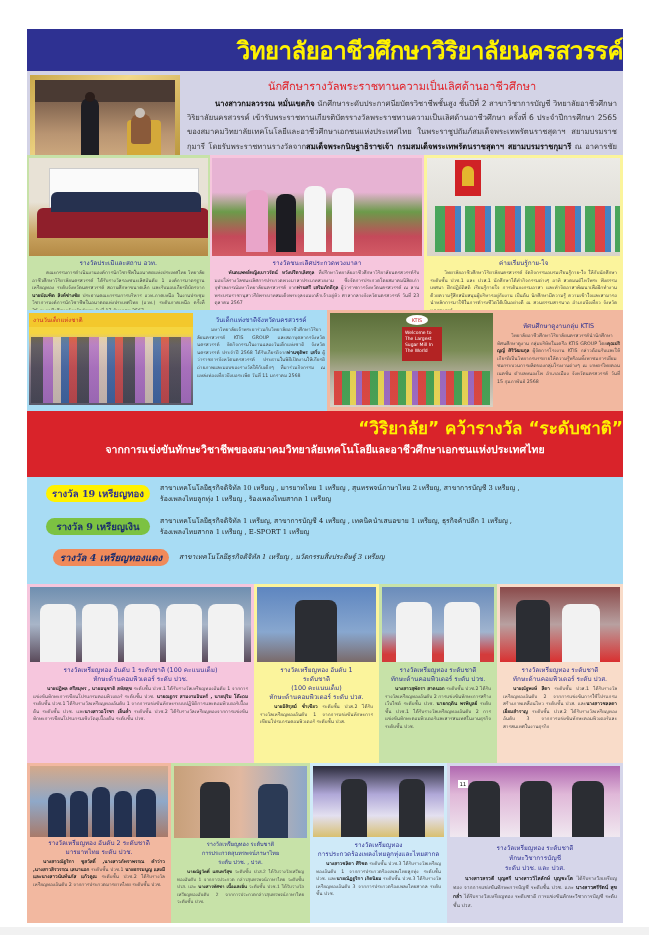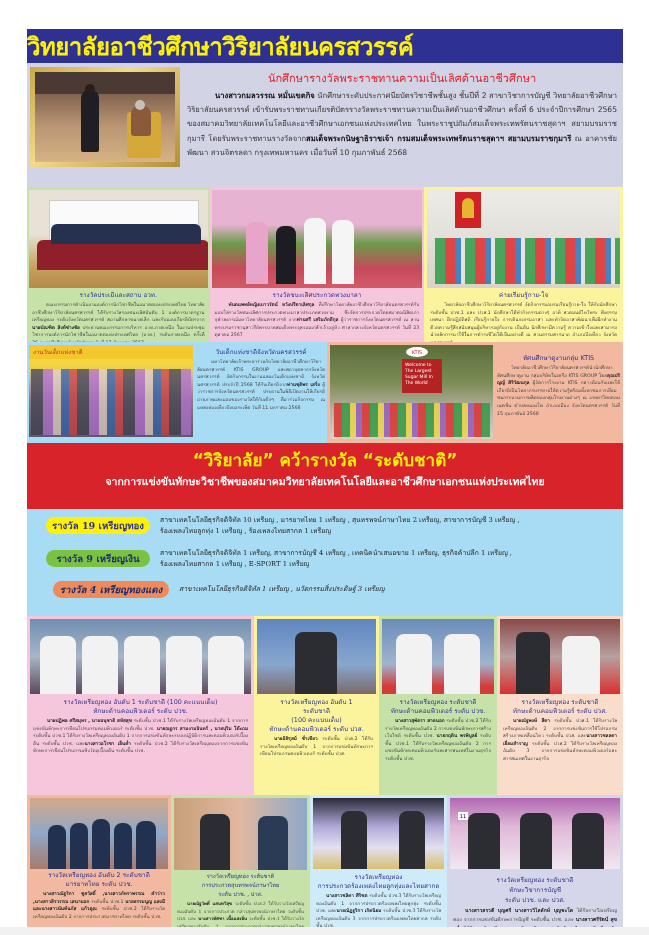--- a/index.html
+++ b/index.html
@@ -1,39 +1,39 @@
 <!DOCTYPE html>
 <html><head>
 <meta charset="utf-8">
 <style>
   * { box-sizing: border-box; margin: 0; padding: 0; }
   html, body { width: 649px; height: 935px; background: #ffffff; overflow: hidden; }
   body { font-family: "DejaVu Sans", sans-serif; position: relative; }
   .page { position: absolute; left: 27px; top: 29px; width: 596px; }
-  .banner { height: 34px; background: #2e3192; display: flex; align-items: center; justify-content: flex-start; }
+  .banner { height: 42px; background: #2e3192; display: flex; align-items: center; justify-content: flex-end; }
   .banner-title { color: #fff200; font-family: "DejaVu Sans", sans-serif; font-weight: bold; font-size: 24px; letter-spacing: -0.5px; }
 
-  .hero { height: 124px; background: #d3d3e6; position: relative; }
+  .hero { height: 84px; background: #d3d3e6; position: relative; }
   .hero-photo { position: absolute; left: 3px; top: 4px; width: 150px; height: 100px; background: linear-gradient(135deg,#c9a84a,#f3d98b 40%,#b38f33); padding: 5px; }
   .hero-photo .ph { width: 100%; height: 100%; background: linear-gradient(180deg,#5e4a3e 0%,#8a6c55 30%,#b99572 60%,#d8b385 100%); position: relative; }
   .hero-text { position: absolute; left: 160px; top: 6px; right: 6px; }
   .hero-heading { color: #e2242b; font-size: 11px; text-align: center; margin-bottom: 2px; }
   .hero-body { font-size: 7.6px; line-height: 14.2px; color: #333; text-align: justify; }
   .hero-body b { color: #111; }
 
   .row { display: flex; }
   .cell { position: relative; }
   .photo { position: relative; overflow: hidden; }
   .cap-title { font-size: 6.4px; text-align: center; color: #2e3192; margin-top: 2px; }
   .cap-title.red { color: #e2242b; }
   .cap-body { font-size: 4.7px; line-height: 7.6px; color: #444; text-align: justify; padding: 1px 3px 0 3px; }
   .cap-body b { color: #222; }
 
   .award-banner { background: #d9232a; height: 66px; text-align: center; padding-top: 6px; }
-  .award-title { color: #fff200; font-size: 17px; font-weight: bold; line-height: 22px; }
+  .award-title { color: #fff200; font-size: 17px; font-weight: bold; line-height: 22px; text-align: right; }
   .award-sub { color: #ffffff; font-size: 10.5px; font-weight: bold; line-height: 16px; margin-top: 2px; }
 
   .medals { background: #a8dcf4; height: 107px; padding-top: 6px; position: relative; }
   .medal-row { display: flex; align-items: flex-start; margin-left: 19px; }
   .medal-pill { font-family: "DejaVu Serif", serif; font-weight: bold; font-size: 9.6px; border-radius: 9px; height: 17px; line-height: 17px; text-align: center; flex: none; }
   .medal-desc { font-family: "DejaVu Serif", serif; font-size: 6.8px; line-height: 11px; color: #222; margin-left: 10px; }
 
   .footer-strip { position: absolute; left: 0; top: 927px; width: 649px; height: 8px; background: #f1f1f1; }
   .person { position: absolute; bottom: 0; border-radius: 8px 8px 0 0; }
 </style>

